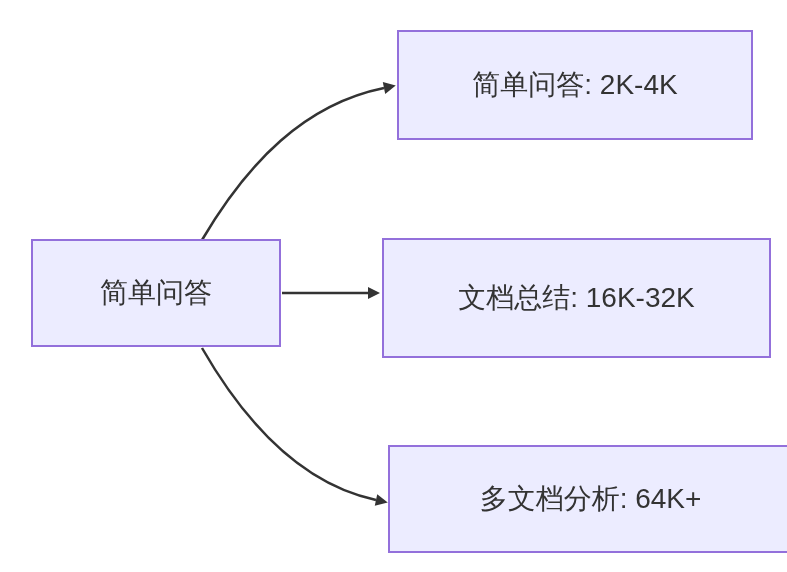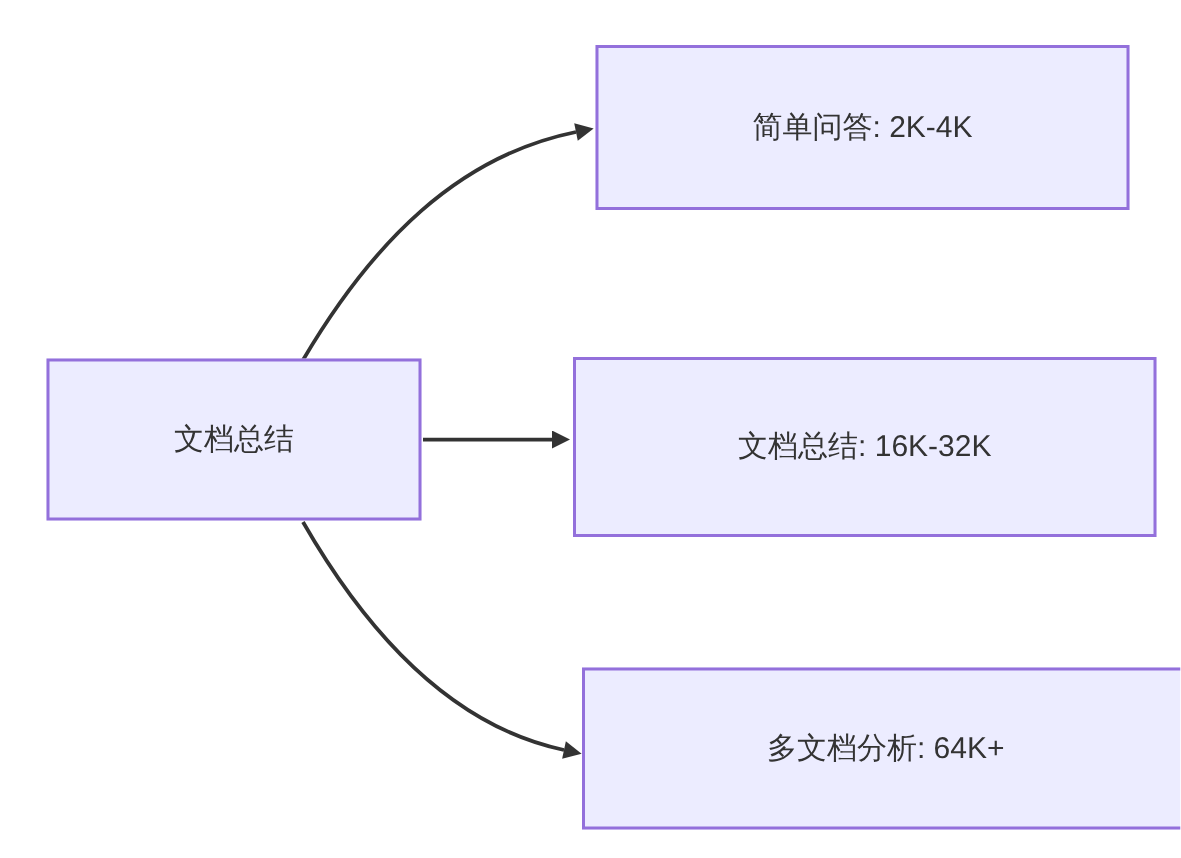--- a/index.html
+++ b/index.html
@@ -40,21 +40,21 @@
   }
   .node {
     position: absolute;
     box-sizing: border-box;
     background: var(--node-fill);
     border: 2px solid var(--node-border);
     color: var(--text);
     display: flex;
     align-items: center;
     justify-content: center;
-    font-size: 20px;
+    font-size: 28px;
     line-height: 1.2;
     text-align: left;
     white-space: nowrap;
   }
   .node-root   { left: 31px;  top: 239px; width: 250px; height: 108px; }
   .node-child1 { left: 397px; top: 30px;  width: 356px; height: 110px; }
   .node-child2 { left: 382px; top: 238px; width: 389px; height: 120px; }
   .node-child3 { left: 388px; top: 445px; width: 405px; height: 108px; }
 </style>
 </head>
@@ -66,21 +66,21 @@
     <defs>
       <marker id="arrowhead" viewBox="0 0 12 12" refX="0" refY="6" markerUnits="userSpaceOnUse" markerWidth="13" markerHeight="12" orient="auto">
         <path class="arrowhead" d="M 0 0 L 12 6 L 0 12 Z"></path>
       </marker>
     </defs>
     <path class="edge" d="M 202 240 C 248 162 305 104 384 88" marker-end="url(#arrowhead)"></path>
     <path class="edge" d="M 282 293 L 368 293" marker-end="url(#arrowhead)"></path>
     <path class="edge" d="M 202 348 C 248 428 305 485 376 500" marker-end="url(#arrowhead)"></path>
   </svg>
 
-  <div class="node node-root">文档总结</div>
+  <div class="node node-root">简单问答</div>
 
   <div class="node node-child1">简单问答: 2K-4K</div>
 
   <div class="node node-child2">文档总结: 16K-32K</div>
 
   <div class="node node-child3">多文档分析: 64K+</div>
 
 </div>
 
 </body></html>

